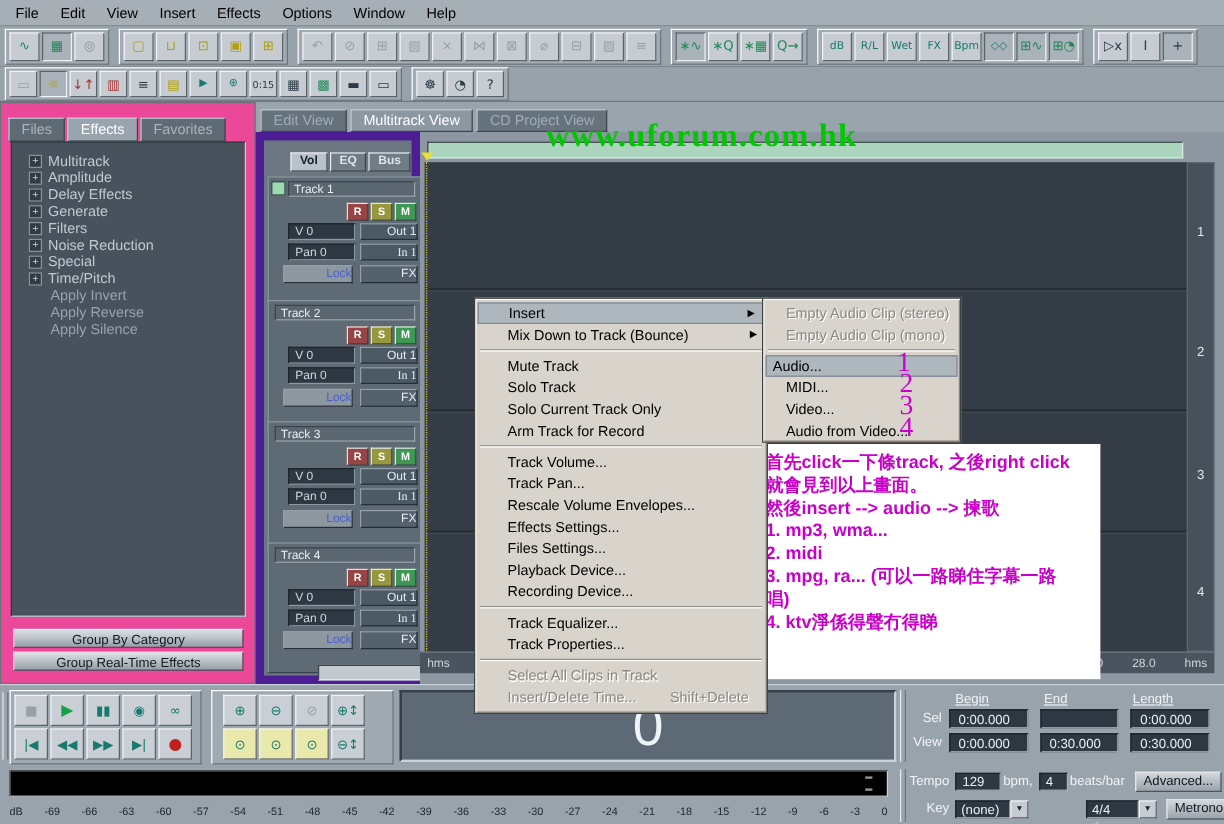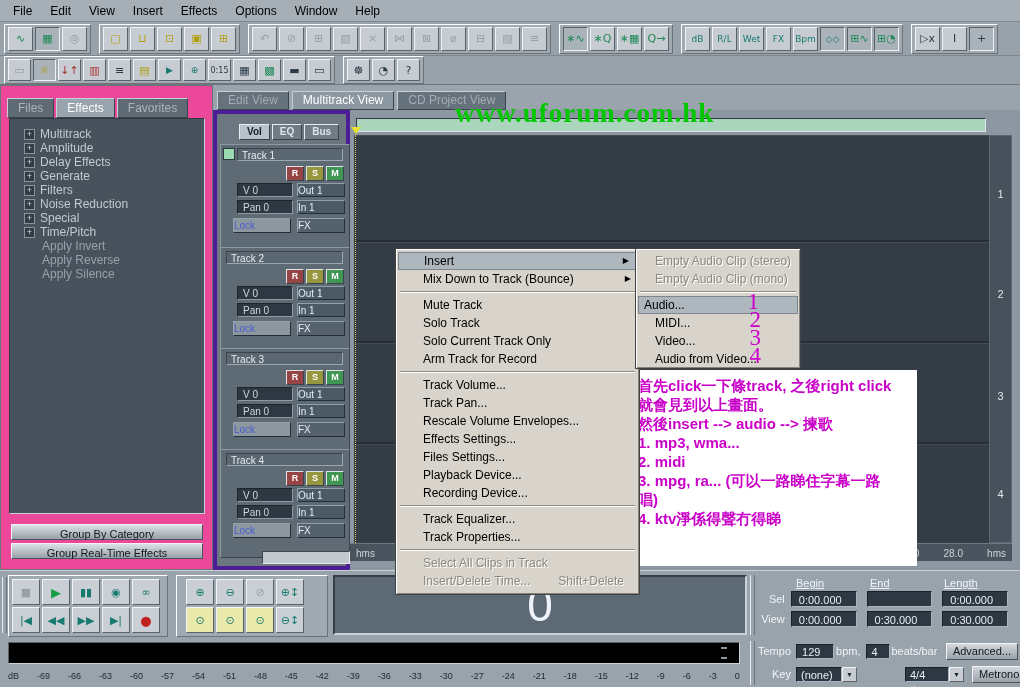--- a/index.html
+++ b/index.html
@@ -45,43 +45,43 @@
   .tree-item.leaf .plus{visibility:hidden;width:5px;}
   .lp-btn{position:absolute;left:10px;width:192px;height:16px;font-size:11px;text-align:center;line-height:16px;
     background:linear-gradient(#dde1e5,#96a0a8);border:1px solid;border-color:#f0f4f8 #4a525a #4a525a #f0f4f8;color:#101820;}
   
   .view-tabs{position:absolute;left:217px;top:6px;display:flex;}
   .view-tab{height:17px;line-height:17px;padding:0 10px;font-size:12px;color:#a2acb6;background:#66727c;
     border:1px solid;border-color:#c8d0d8 #3a444c #3a444c #c8d0d8;margin-right:3px;}
   .view-tab.active{background:#8b97a1;color:#ffffff;}
   
   .track-col{position:absolute;left:213px;top:25px;width:137px;height:460px;background:#6b7681;
-    border:4px solid #4c1d95;box-sizing:border-box;}
+    border:7px solid #4c1d95;box-sizing:border-box;}
   .rack-tabs{position:absolute;left:22px;top:10px;display:flex;}
   .rack-tab{height:14px;line-height:14px;padding:0 7px;font-size:10px;font-weight:bold;color:#dce4ea;background:#707c86;
     border:1px solid;border-color:#e8ecf0 #3a444c #3a444c #e8ecf0;margin-right:2px;}
   .rack-tab.active{background:#b9c1c9;color:#15202a;}
   .track-panel{position:absolute;left:3px;width:130px;height:109px;background:#5e6a74;
     border:1px solid;border-color:#8c98a2 #39434d #39434d #8c98a2;box-sizing:border-box;}
   .tp1{top:30px;}.tp2{top:133px;}.tp3{top:234px;}.tp4{top:335px;}
   .track-chip{display:none;position:absolute;left:2px;top:3px;width:10px;height:10px;background:#9adbb0;border:1px solid #2e3840;}
   .track-panel.has-chip .track-chip{display:block;}
   .track-panel.has-chip .track-name{left:16px;width:106px;}
   .track-name{position:absolute;left:5px;top:3px;width:117px;height:13px;line-height:13px;background:#5a6670;
     border:1px solid;border-color:#39434d #9aa6b0 #9aa6b0 #39434d;color:#e8eef2;font-size:10px;padding-left:4px;box-sizing:border-box;}
   .rsm{position:absolute;right:5px;top:21px;display:flex;}
   .rsm-btn{width:16px;height:13px;line-height:13px;font-size:9px;font-weight:bold;text-align:center;color:#fff;
     border:1px solid;border-color:#e0e4e8 #3a444c #3a444c #e0e4e8;margin-left:2px;}
   .rsm-r{background:#974444;}.rsm-s{background:#97973f;}.rsm-m{background:#3f9753;}
   .tfield{position:absolute;height:14px;line-height:14px;background:#2e3842;color:#cfd7df;font-size:10px;
     border:1px solid;border-color:#1c242c #8c98a2 #8c98a2 #1c242c;padding-left:5px;box-sizing:border-box;}
-  .tbtn{position:absolute;height:14px;line-height:13px;text-align:left;background:#4c5a66;color:#e4ecf2;font-size:10px;
+  .tbtn{position:absolute;height:14px;line-height:13px;text-align:right;background:#4c5a66;color:#e4ecf2;font-size:10px;
     border:1px solid;border-color:#93a0aa #242e38 #242e38 #93a0aa;box-sizing:border-box;}
   .f-vol{left:16px;top:38px;width:56px;}  .b-out{left:76px;top:38px;width:48px;}
-  .f-pan{left:16px;top:55px;width:56px;}  .b-in{left:76px;top:55px;width:48px;}
+  .f-pan{left:16px;top:55px;width:56px;}  .b-in{left:76px;top:55px;width:48px;font-family:Liberation Serif, serif;}
   .b-lock{left:12px;top:73px;width:58px;height:15px;background:#8d97a0;color:#4a5ed0;}
   .b-fx{left:76px;top:73px;width:48px;height:15px;background:#55626e;}
   .track-hscroll{position:absolute;left:45px;top:437px;width:86px;height:11px;background:#c2cad0;
     border:1px solid;border-color:#3a444c #e8ecf0 #e8ecf0 #3a444c;}
   
   .timeline{position:absolute;left:350px;top:25px;width:670px;height:460px;background:#8d97a1;}
   .tl-hscroll{position:absolute;left:6px;top:8px;width:628px;height:12px;background:#abd5bd;
     border:1px solid;border-color:#2e3840 #dce4ea #dce4ea #2e3840;}
   .lanes{position:absolute;left:4px;top:25px;width:635px;height:408px;background:#272d35;}
   .lane{position:absolute;left:0;width:635px;background:#343c46;border-top:1px solid #434b55;}

